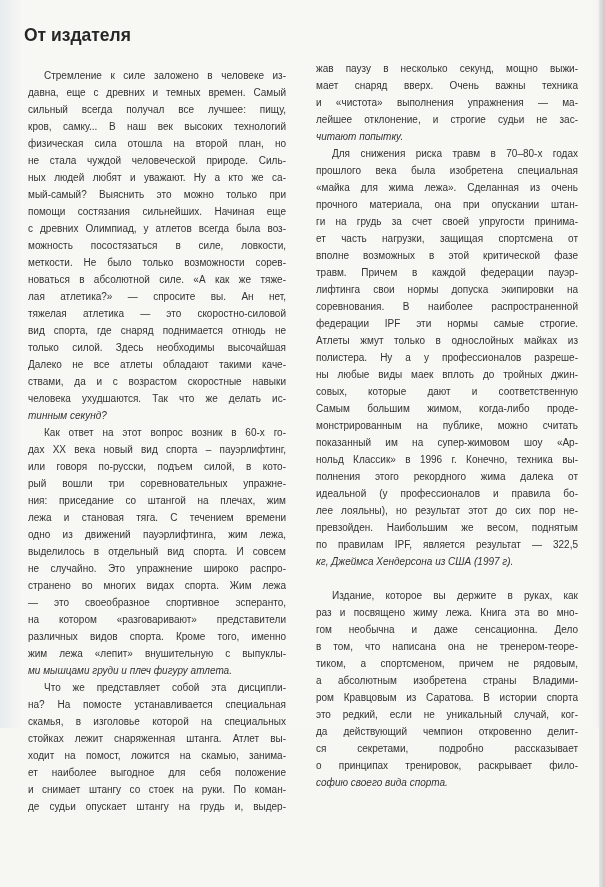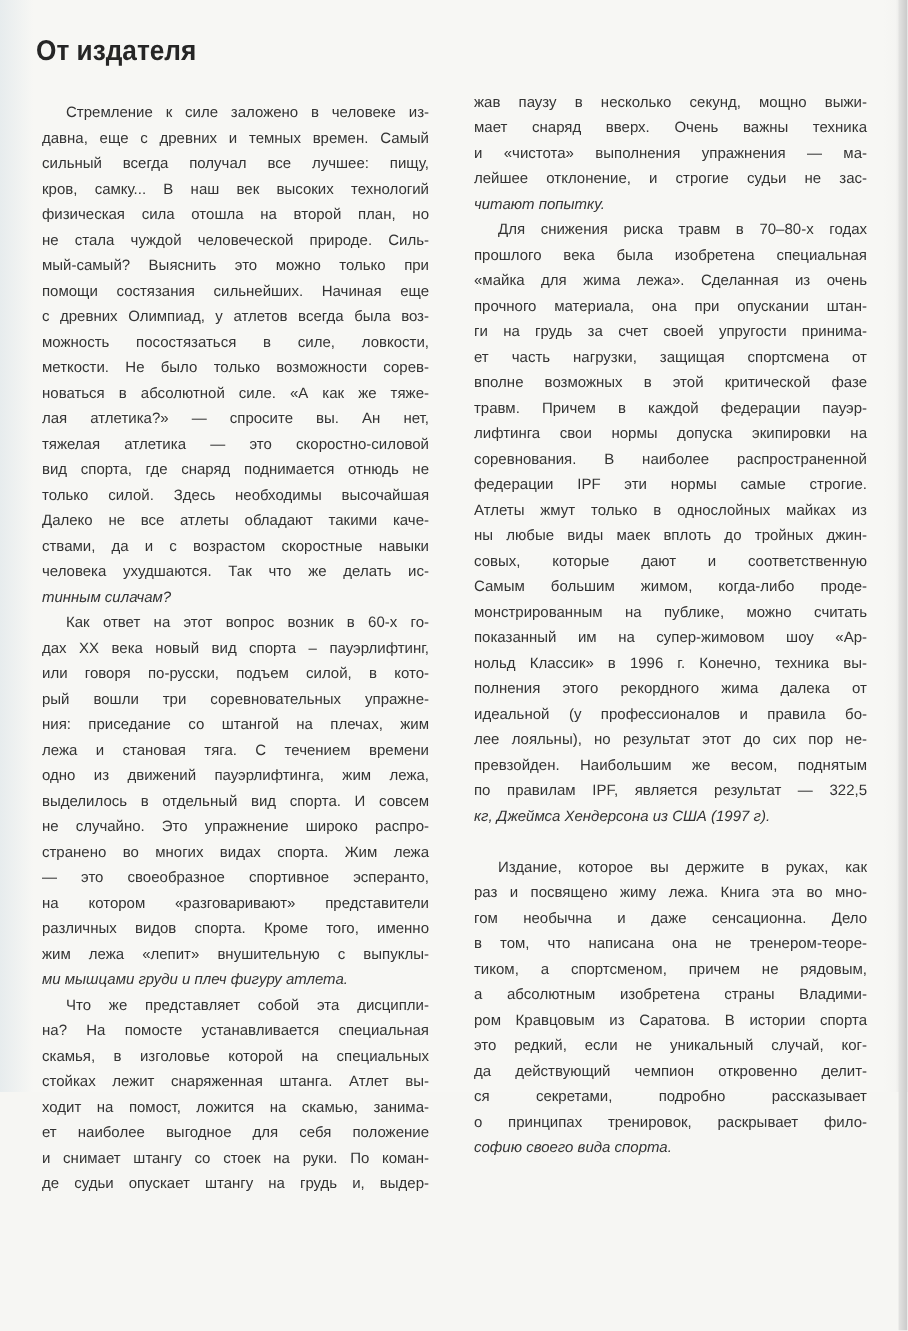--- a/index.html
+++ b/index.html
@@ -83,34 +83,35 @@
 <div class="page">
   <h1 class="title" style="margin:0;">От издателя</h1>
 
   <div class="col col-left" id="col-left">
       <span class="line indent">Стремление к силе заложено в человеке из-</span>
       <span class="line">давна, еще с древних и темных времен. Самый</span>
       <span class="line">сильный всегда получал все лучшее: пищу,</span>
       <span class="line">кров, самку... В наш век высоких технологий</span>
       <span class="line">физическая сила отошла на второй план, но</span>
       <span class="line">не стала чуждой человеческой природе. Силь-</span>
+      <span class="line">ных людей любят и уважают. Ну а кто же са-</span>
       <span class="line">мый-самый? Выяснить это можно только при</span>
       <span class="line">помощи состязания сильнейших. Начиная еще</span>
       <span class="line">с древних Олимпиад, у атлетов всегда была воз-</span>
       <span class="line">можность посостязаться в силе, ловкости,</span>
       <span class="line">меткости. Не было только возможности сорев-</span>
       <span class="line">новаться в абсолютной силе. «А как же тяже-</span>
       <span class="line">лая атлетика?» — спросите вы. Ан нет,</span>
       <span class="line">тяжелая атлетика — это скоростно-силовой</span>
       <span class="line">вид спорта, где снаряд поднимается отнюдь не</span>
       <span class="line">только силой. Здесь необходимы высочайшая</span>
       <span class="line">Далеко не все атлеты обладают такими каче-</span>
       <span class="line">ствами, да и с возрастом скоростные навыки</span>
       <span class="line">человека ухудшаются. Так что же делать ис-</span>
-      <span class="line last">тинным силачам?</span>
+      <span class="line last">тинным секунд?</span>
       <span class="line indent">Как ответ на этот вопрос возник в 60-х го-</span>
       <span class="line">дах XX века новый вид спорта – пауэрлифтинг,</span>
       <span class="line">или говоря по-русски, подъем силой, в кото-</span>
       <span class="line">рый вошли три соревновательных упражне-</span>
       <span class="line">ния: приседание со штангой на плечах, жим</span>
       <span class="line">лежа и становая тяга. С течением времени</span>
       <span class="line">одно из движений пауэрлифтинга, жим лежа,</span>
       <span class="line">выделилось в отдельный вид спорта. И совсем</span>
       <span class="line">не случайно. Это упражнение широко распро-</span>
       <span class="line">странено во многих видах спорта. Жим лежа</span>
@@ -139,20 +140,21 @@
       <span class="line">«майка для жима лежа». Сделанная из очень</span>
       <span class="line">прочного материала, она при опускании штан-</span>
       <span class="line">ги на грудь за счет своей упругости принима-</span>
       <span class="line">ет часть нагрузки, защищая спортсмена от</span>
       <span class="line">вполне возможных в этой критической фазе</span>
       <span class="line">травм. Причем в каждой федерации пауэр-</span>
       <span class="line">лифтинга свои нормы допуска экипировки на</span>
       <span class="line">соревнования. В наиболее распространенной</span>
       <span class="line">федерации IPF эти нормы самые строгие.</span>
       <span class="line">Атлеты жмут только в однослойных майках из</span>
+      <span class="line">полистера. Ну а у профессионалов разреше-</span>
       <span class="line">ны любые виды маек вплоть до тройных джин-</span>
       <span class="line">совых, которые дают и соответственную</span>
       <span class="line">Самым большим жимом, когда-либо проде-</span>
       <span class="line">монстрированным на публике, можно считать</span>
       <span class="line">показанный им на супер-жимовом шоу «Ар-</span>
       <span class="line">нольд Классик» в 1996 г. Конечно, техника вы-</span>
       <span class="line">полнения этого рекордного жима далека от</span>
       <span class="line">идеальной (у профессионалов и правила бо-</span>
       <span class="line">лее лояльны), но результат этот до сих пор не-</span>
       <span class="line">превзойден. Наибольшим же весом, поднятым</span>

